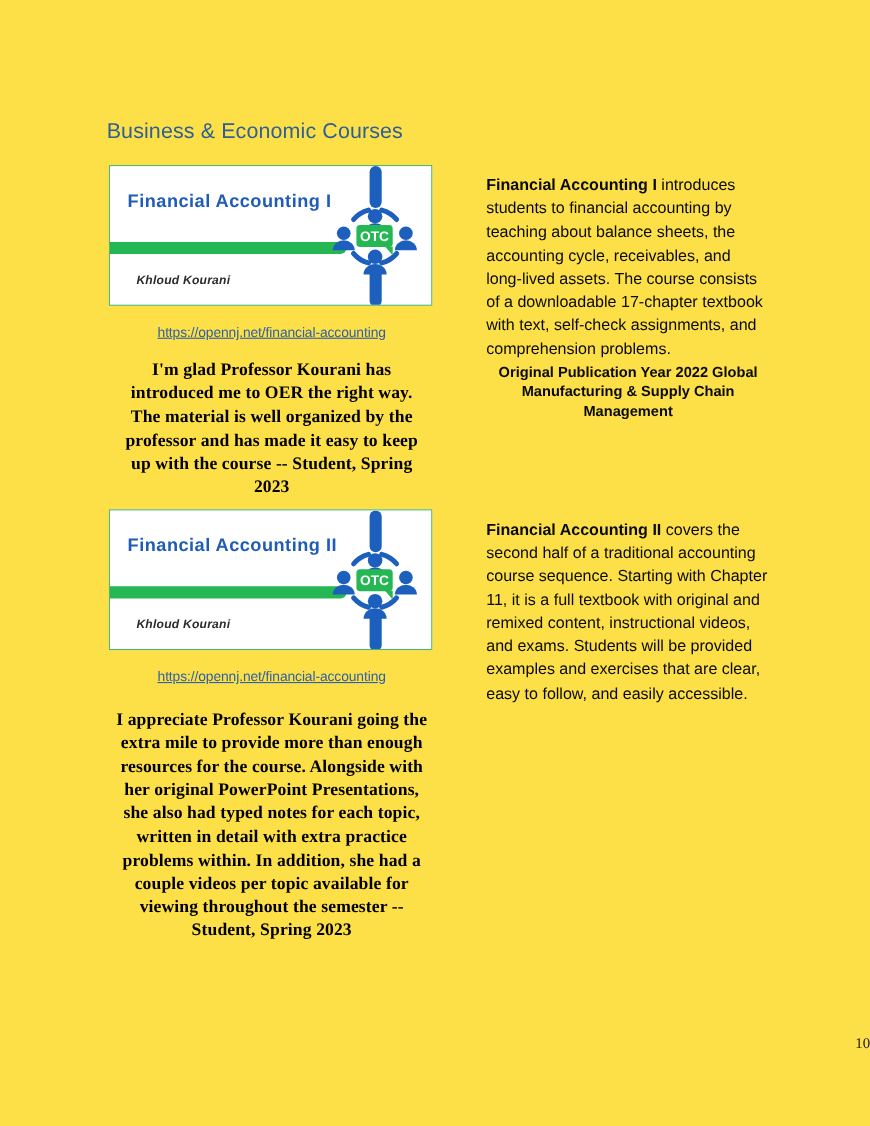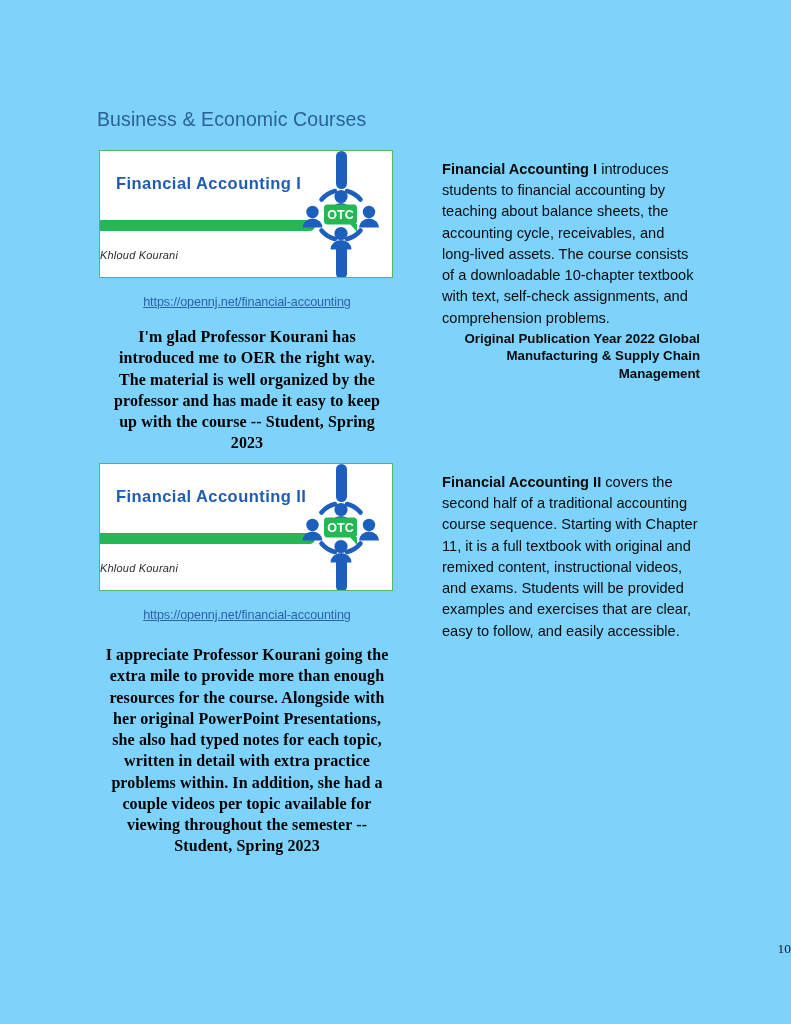--- a/index.html
+++ b/index.html
@@ -12,21 +12,21 @@
     height: 1024px;
     position: relative;
     font-family: "Liberation Sans", sans-serif;
     color: #000000;
     overflow: hidden;
   }
 
   .page {
     position: absolute;
     inset: 0;
-    background: #7dd3fc;
+    background: #fde047;
   }
 
   
   .section-heading {
     position: absolute;
     left: 97px;
     top: 108px;
     font-family: "Liberation Sans", sans-serif;
     font-size: 19.5px;
     font-weight: 400;
@@ -82,26 +82,26 @@
     position: absolute;
     left: -3px;
     top: 69px;
     width: 218px;
     height: 11px;
     background: #25b754;
     border-radius: 0 6px 6px 0;
   }
   .cover-author {
     position: absolute;
-    left: 0;
+    left: 24px;
     top: 98px;
     font-family: "Liberation Sans", sans-serif;
     font-size: 11px;
     font-style: italic;
-    font-weight: 400;
+    font-weight: 700;
     color: #2b2b2b;
     letter-spacing: 0.2px;
     white-space: nowrap;
   }
   .cover-logo {
     position: absolute;
     right: 6px;
     top: -2px;
     width: 92px;
     height: 132px;
@@ -145,21 +145,21 @@
   .description .lead {
     font-weight: bold;
   }
   .attribution {
     margin-top: 1px;
     font-family: "Liberation Sans", sans-serif;
     font-size: 13.3px;
     font-weight: bold;
     line-height: 1.32;
     color: #0a0a0a;
-    text-align: right;
+    text-align: center;
   }
 
   
   .page-number {
     position: absolute;
     left: 0;
     right: 0;
     top: 941px;
     text-align: right;
     font-family: "Liberation Serif", serif;
@@ -215,21 +215,21 @@
         </div>
       </div>
 
       <a class="cover-url" href="#">https://opennj.net/financial-accounting</a>
 
       <div class="quote">I'm glad Professor Kourani has introduced me to OER the right way. The material is well organized by the professor and has made it easy to keep up with the course -- Student, Spring 2023</div>
     </div>
 
     <div class="right-col">
       <div class="description">
-        <span class="lead">Financial Accounting I</span><span> introduces students to financial accounting by teaching about balance sheets, the accounting cycle, receivables, and long-lived assets. The course consists of a downloadable 10-chapter textbook with text, self-check assignments, and comprehension problems.</span>
+        <span class="lead">Financial Accounting I</span><span> introduces students to financial accounting by teaching about balance sheets, the accounting cycle, receivables, and long-lived assets. The course consists of a downloadable 17-chapter textbook with text, self-check assignments, and comprehension problems.</span>
       </div>
       <div class="attribution">Original Publication Year 2022 Global Manufacturing &amp; Supply Chain Management</div>
     </div>
   </div>
 
   <div class="entry entry-2">
 
     <div class="left-col">
 
       <div class="cover">

